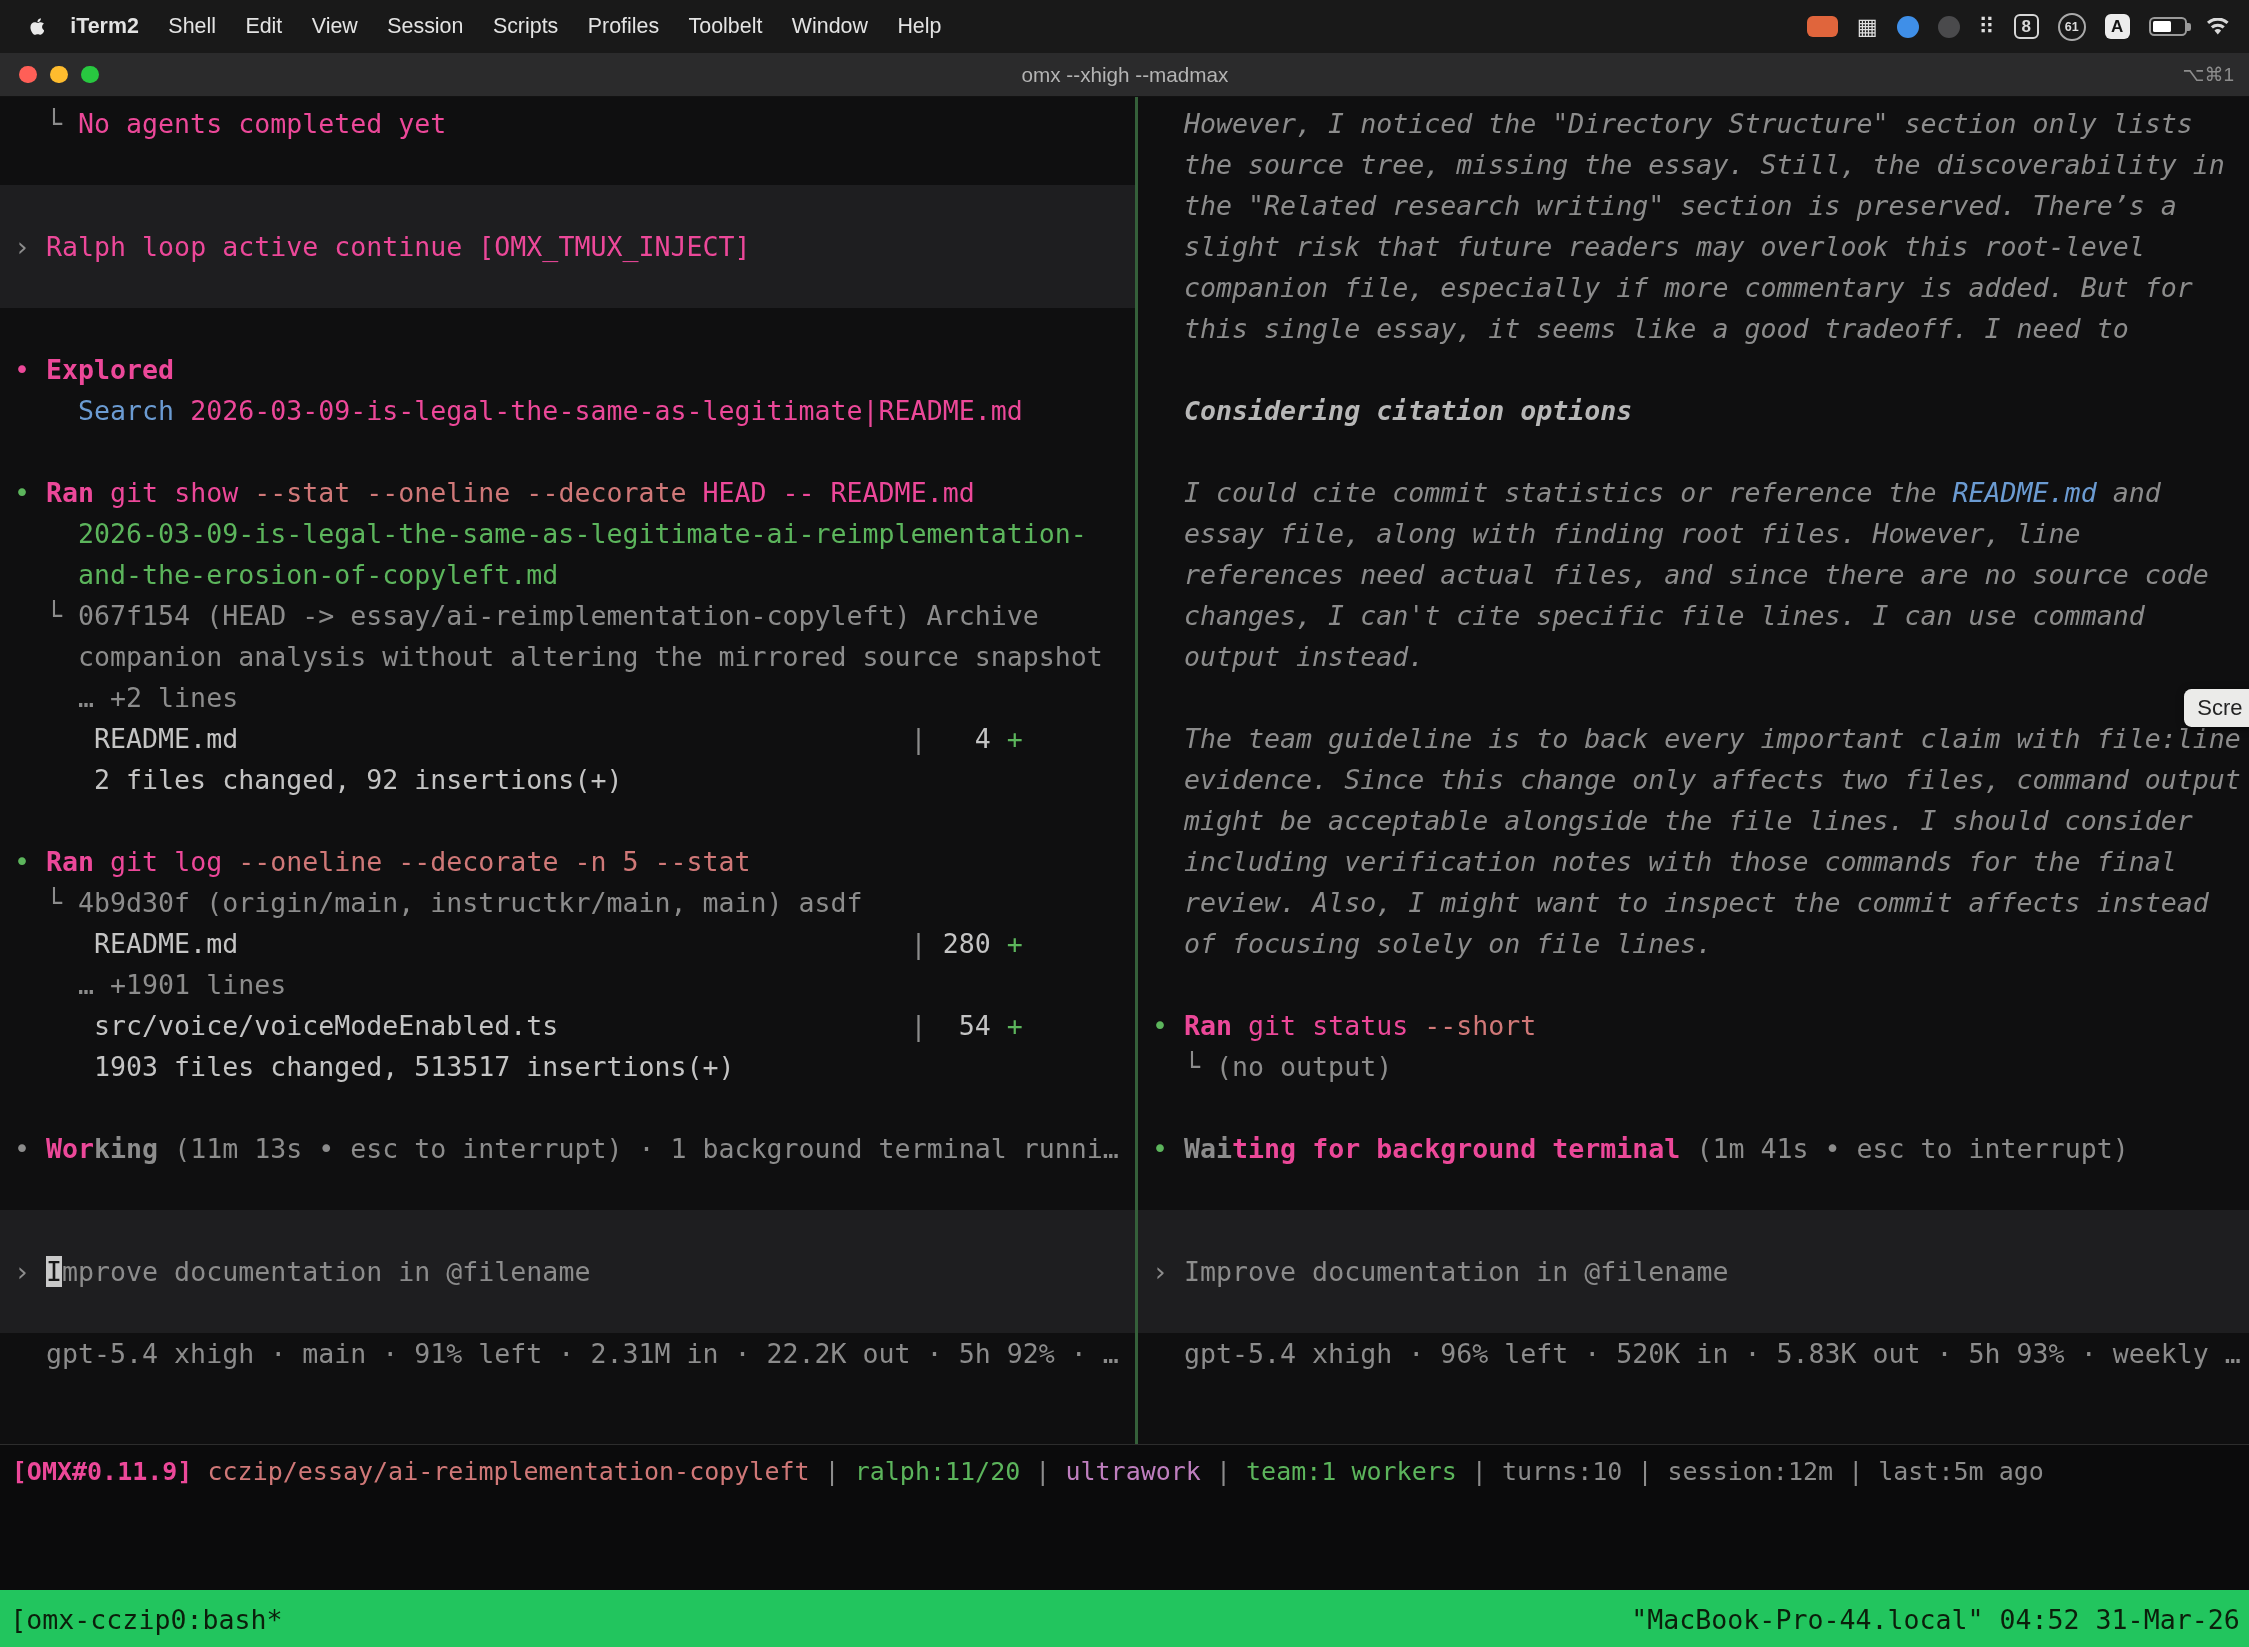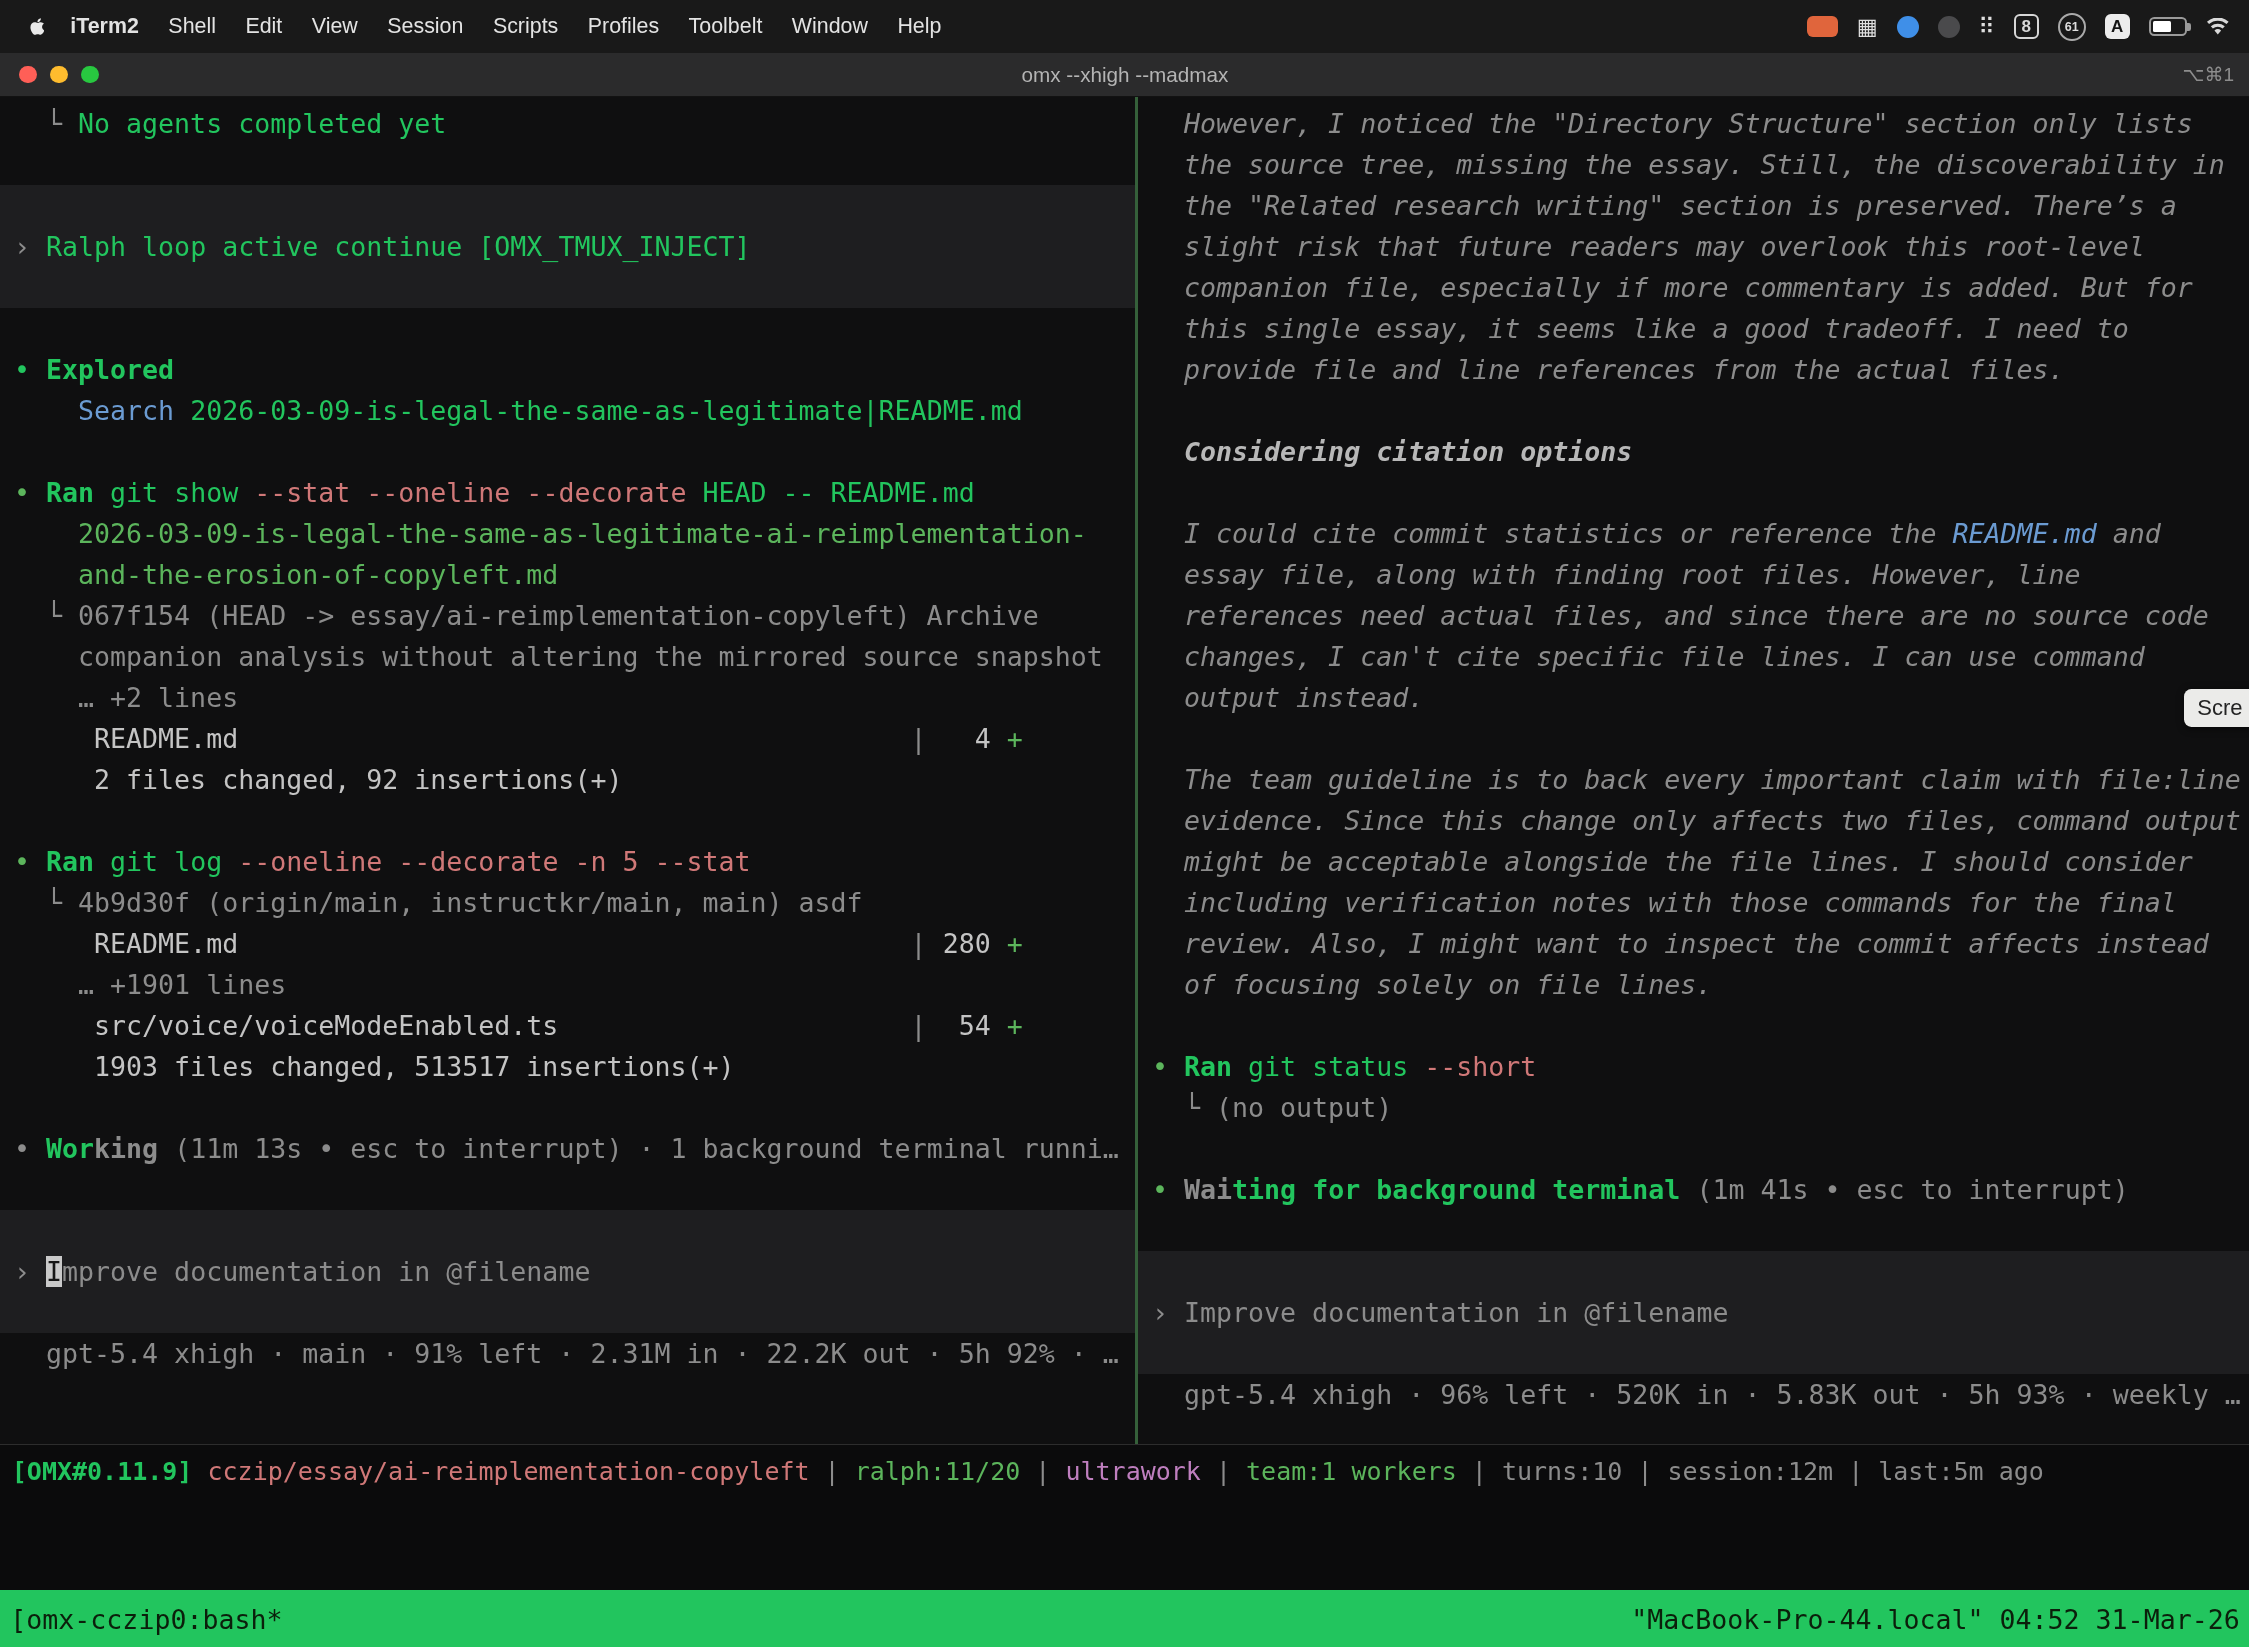--- a/index.html
+++ b/index.html
@@ -38,21 +38,21 @@
   .wshortcut{margin-left:auto;padding-right:16px;font-size:19px;color:#8d8d8d;z-index:2}
 
   
   .term{height:1348px;display:flex;border-bottom:1.5px solid #2d2d2d;flex:0 0 auto}
   .pane{height:100%;padding-top:5.9px;overflow:hidden;background:#0f0f10}
   .pane-l{width:1135px}
   .divider{width:3px;height:100%;background:#35603a}
   .pane-r{flex:1}
   .tl{height:41px;line-height:41px;font-size:26.6px;white-space:pre;overflow:hidden;padding-left:14px;color:#dcdcdc}
   .band{background:#1e1e20}
-  .fg{color:#22c55e}.fgd{color:#c4c4c4}.dim{color:#8c8c8c}.dim2{color:#b8b8b8}
+  .fg{color:#ec4899}.fgd{color:#c4c4c4}.dim{color:#8c8c8c}.dim2{color:#b8b8b8}
   .grn{color:#5cb55c}.blu{color:#6b9bd2}.red{color:#d07878}.mag{color:#bf7fbf}
   .bold{font-weight:bold}.ita{font-style:italic}
   .cur{background:#c9c9c9;color:#161616}
 
   
   .statusrow{height:62px;display:flex;align-items:flex-start;padding-left:11.8px;padding-top:11.8px;
              font-size:25px;white-space:pre;flex:0 0 auto;background:#0b0b0c}
   .filler{flex:1;background:#0b0b0c}
 
   
@@ -157,21 +157,20 @@
         <div class="tl"><span class="dim">  gpt-5.4 xhigh · main · 91% left · 2.31M in · 22.2K out · 5h 92% · …</span></div>
       </div>
     <div class="divider"></div>
     <div class="pane pane-r" id="pane-right">
         <div class="tl"><span class="dim ita">  However, I noticed the "Directory Structure" section only lists</span></div>
         <div class="tl"><span class="dim ita">  the source tree, missing the essay. Still, the discoverability in</span></div>
         <div class="tl"><span class="dim ita">  the "Related research writing" section is preserved. There’s a</span></div>
         <div class="tl"><span class="dim ita">  slight risk that future readers may overlook this root-level</span></div>
         <div class="tl"><span class="dim ita">  companion file, especially if more commentary is added. But for</span></div>
         <div class="tl"><span class="dim ita">  this single essay, it seems like a good tradeoff. I need to</span></div>
-        <div class="tl"><span class="dim ita">  provide file and line references from the actual files.</span></div>
         <div class="tl"></div>
         <div class="tl"><span class="dim2 ita bold">  Considering citation options</span></div>
         <div class="tl"></div>
         <div class="tl"><span class="dim ita">  I could cite commit statistics or reference the </span><span class="blu ita">README.md</span><span class="dim ita"> and</span></div>
         <div class="tl"><span class="dim ita">  essay file, along with finding root files. However, line</span></div>
         <div class="tl"><span class="dim ita">  references need actual files, and since there are no source code</span></div>
         <div class="tl"><span class="dim ita">  changes, I can't cite specific file lines. I can use command</span></div>
         <div class="tl"><span class="dim ita">  output instead.</span></div>
         <div class="tl"></div>
         <div class="tl"><span class="dim ita">  The team guideline is to back every important claim with file:line</span></div>

